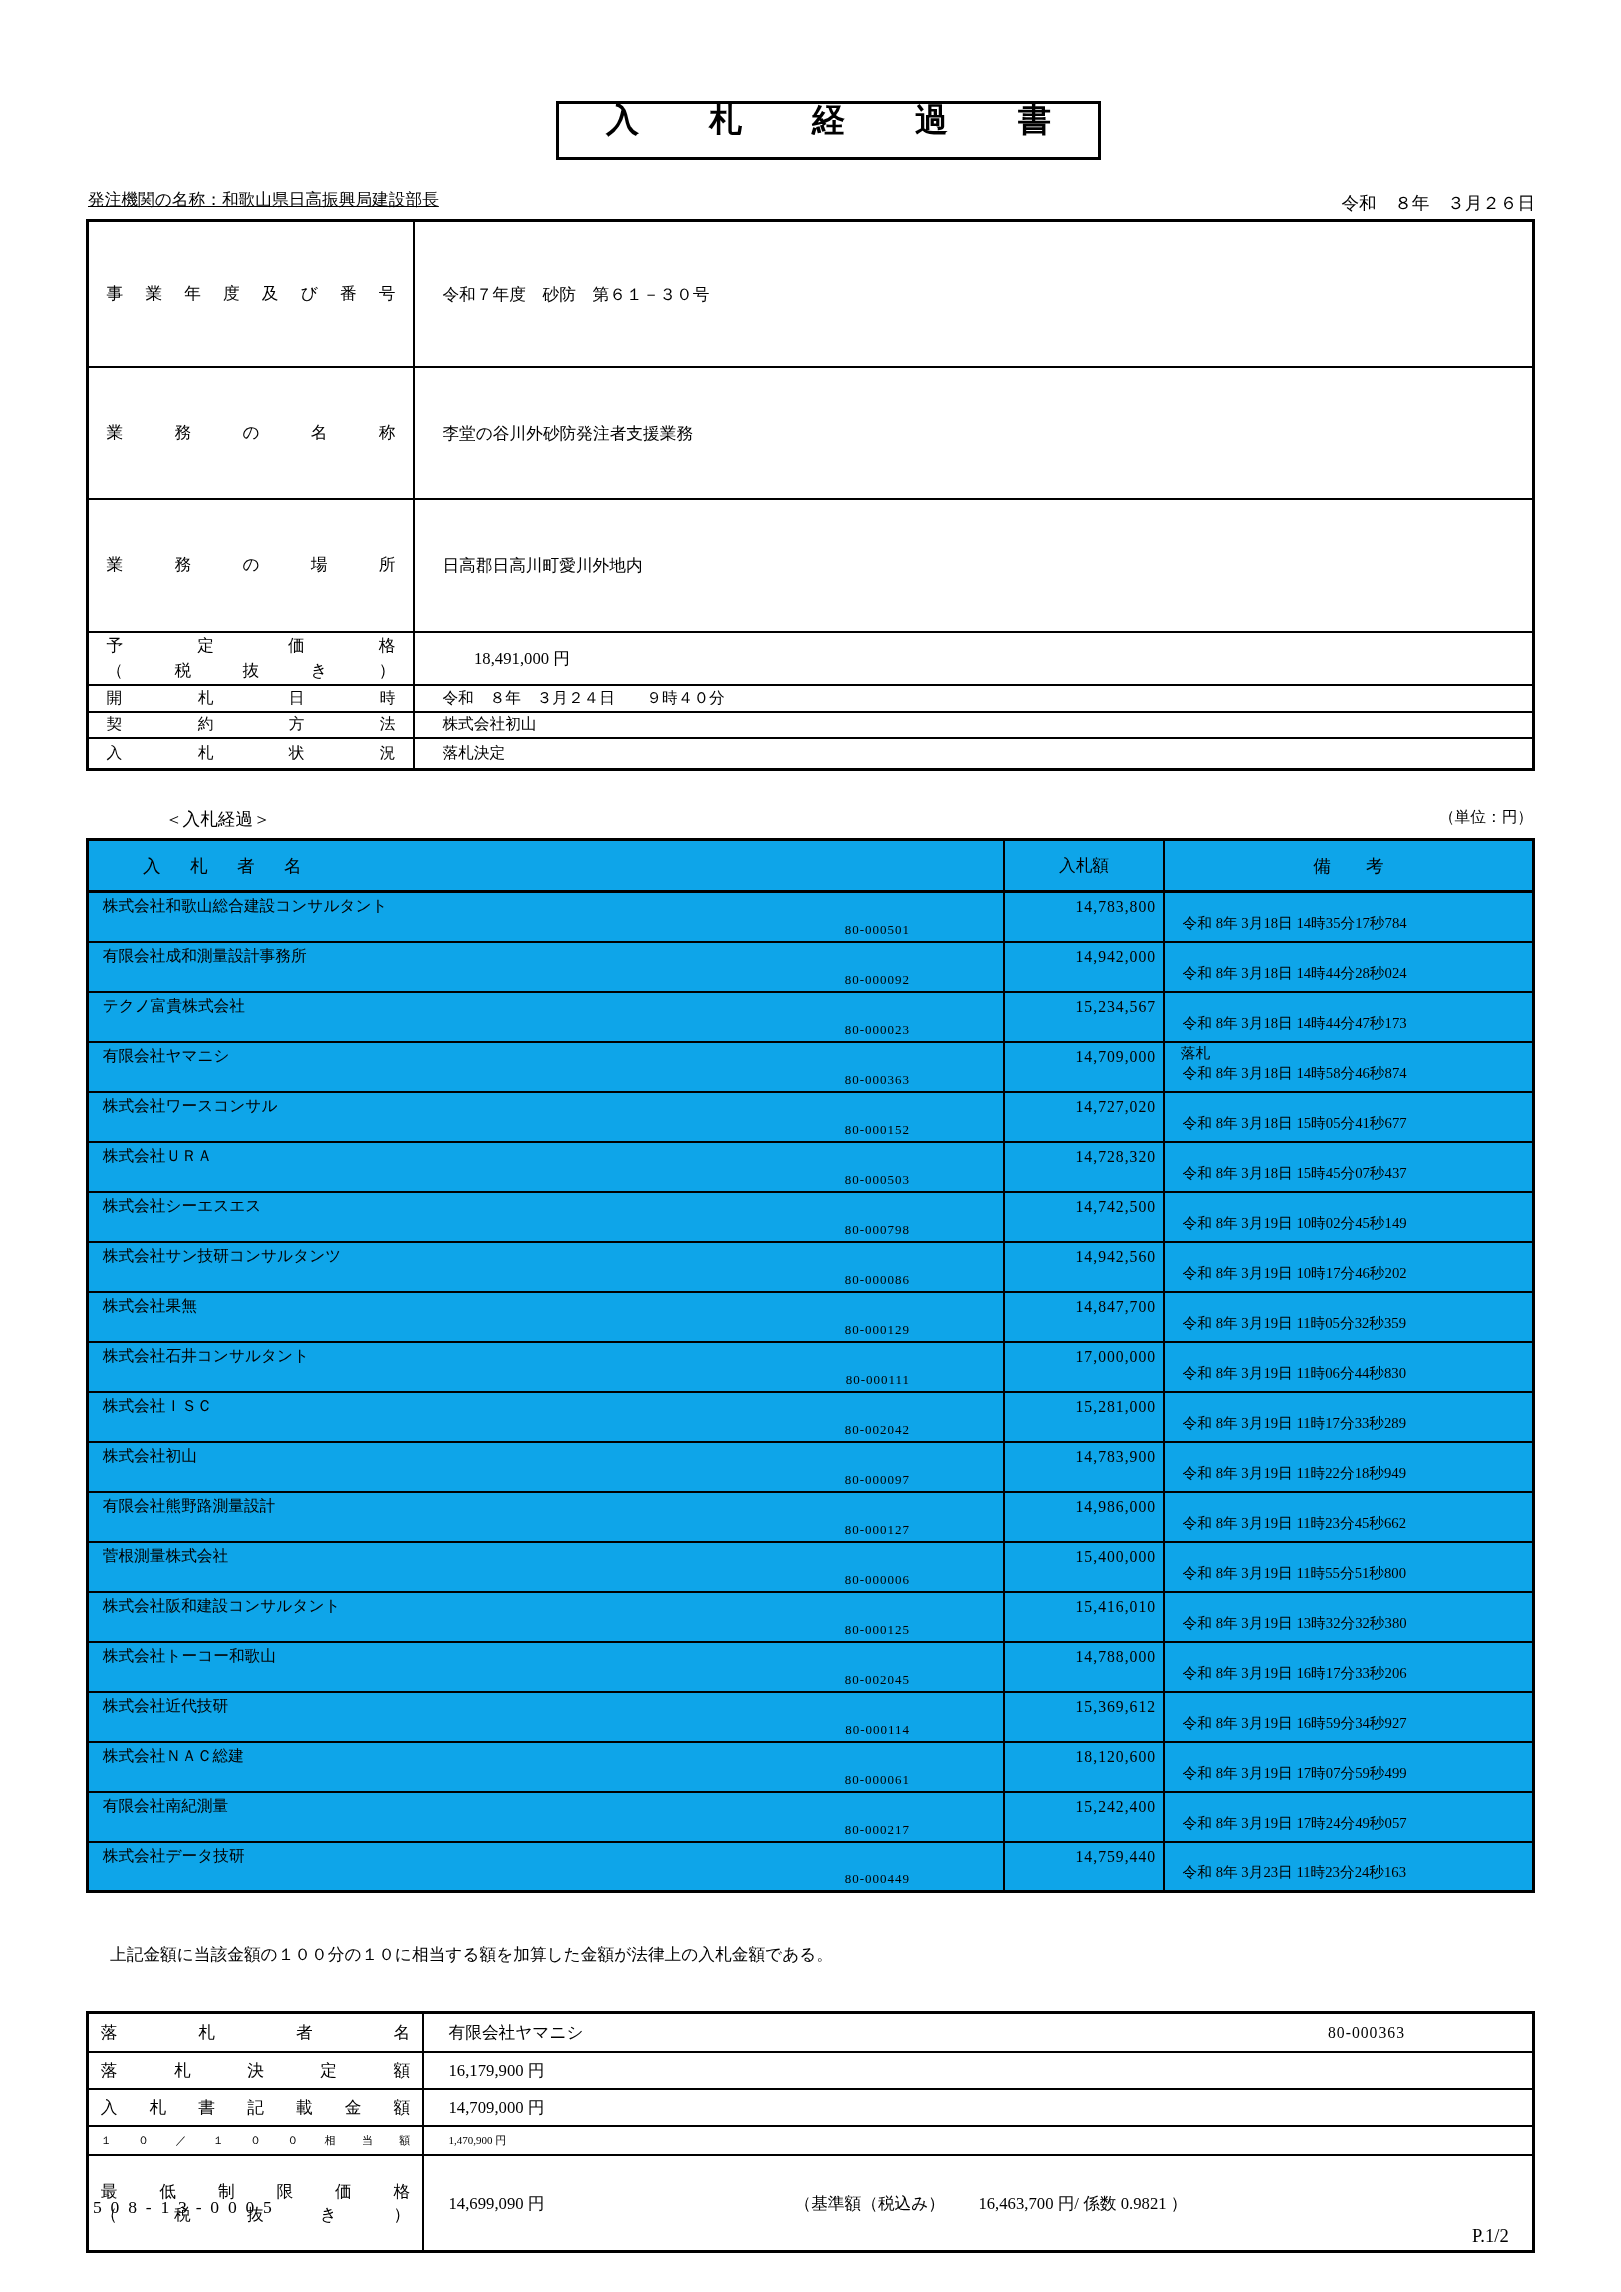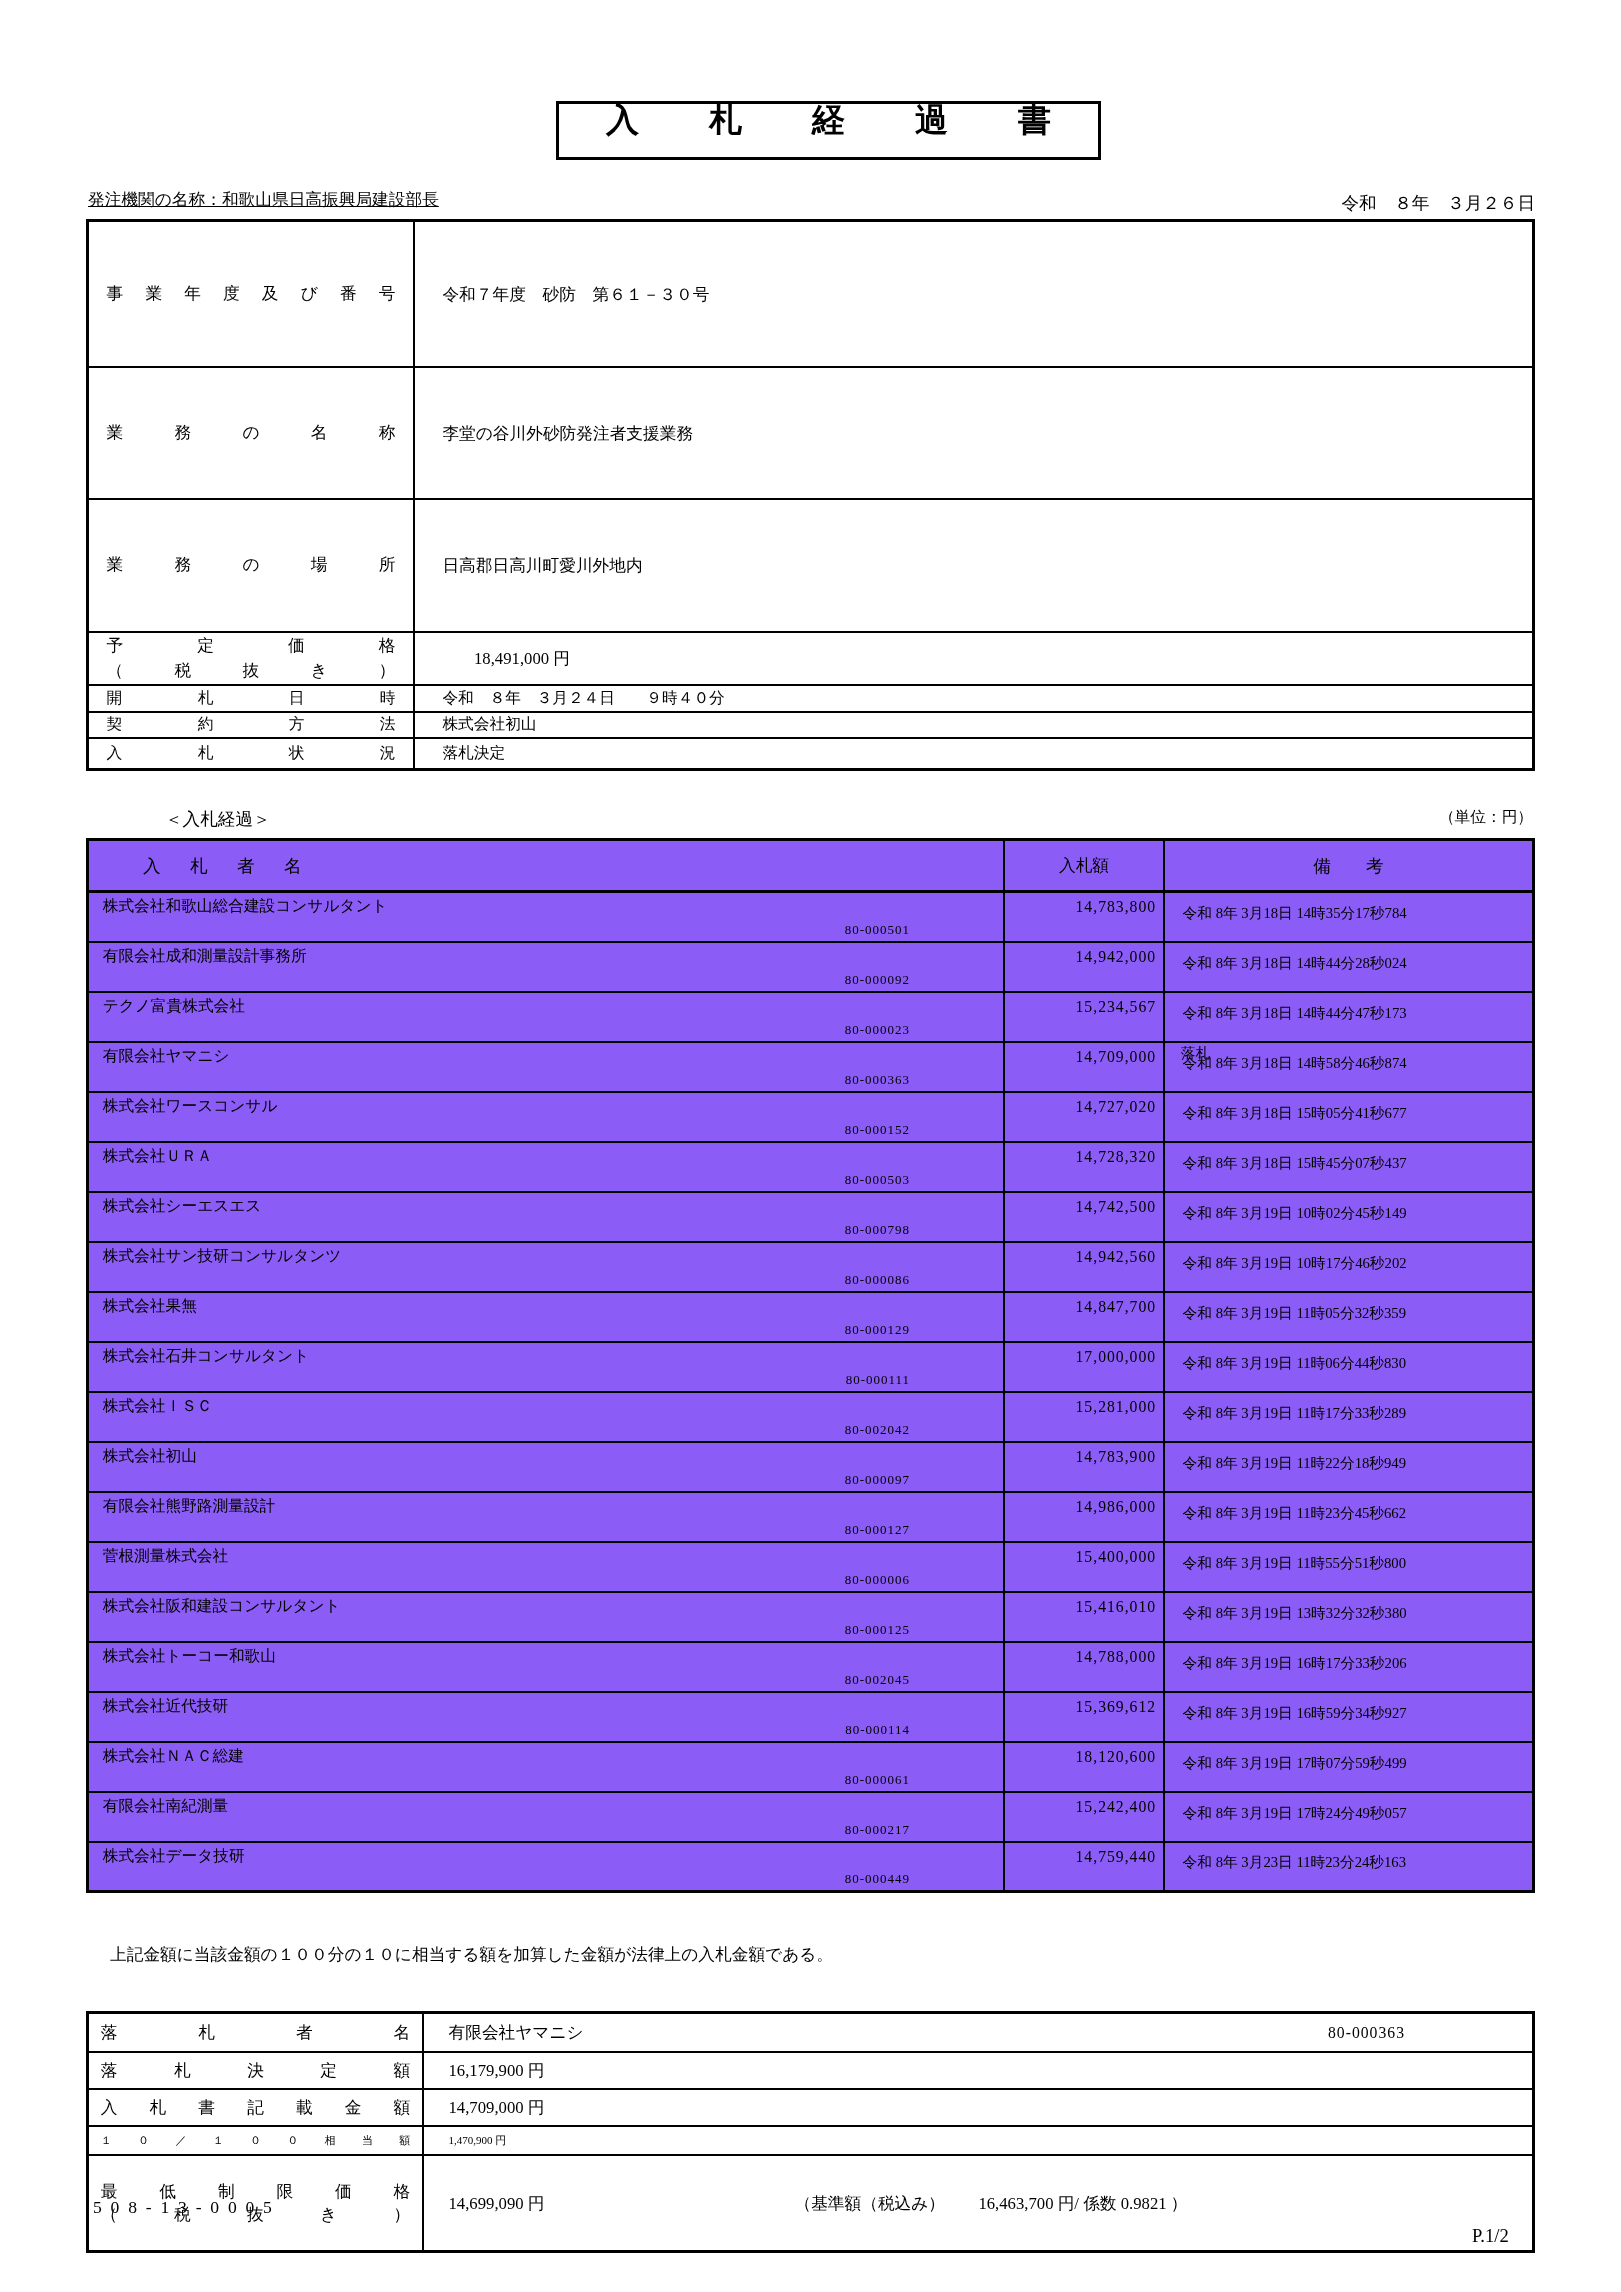--- a/index.html
+++ b/index.html
@@ -46,21 +46,21 @@
   .h1{height:146px}.h2{height:132px}.h3{height:133px}.h4{height:53px}
   .h5{height:26.5px}.h6{height:26px}.h7{height:29px}
   .h5 .info-label,.h6 .info-label,.h7 .info-label{font-size:15.7px}
   .h5 .info-value,.h6 .info-value,.h7 .info-value{font-size:15.7px}
   .indent60{padding-left:59px;}
   
   .bid-section-title{position:absolute;left:165px;top:807px;font-size:17.6px;}
   .unit-label{position:absolute;right:88px;top:807px;font-size:15.7px;}
   .bid-table{
     position:absolute;left:86px;top:838px;width:1449px;
-    border:3.9px solid #000;box-sizing:border-box;background:#8b5cf6;
+    border:3.9px solid #000;box-sizing:border-box;background:#0ea5e9;
   }
   .bid-header{display:flex;height:49px;border-bottom:3.9px solid #000;box-sizing:content-box;}
   .bh-bidder{
     width:916px;box-sizing:border-box;border-right:2.9px solid #000;
     display:flex;align-items:center;padding-left:54px;font-size:17.6px;letter-spacing:5.9px;
   }
   .bh-amount{
     width:160px;box-sizing:border-box;border-right:2.9px solid #000;
     display:flex;align-items:center;justify-content:center;font-size:16.7px;
   }
@@ -71,21 +71,21 @@
     width:916px;box-sizing:border-box;border-right:2.9px solid #000;position:relative;
   }
   .bidder-name{position:absolute;top:2.9px;left:13.7px;font-size:15.7px;white-space:nowrap;}
   .bidder-code{position:absolute;bottom:2.9px;right:93px;font-size:13px;letter-spacing:1px;}
   .bc-amount{
     width:160px;box-sizing:border-box;border-right:2.9px solid #000;position:relative;
   }
   .bid-amount{position:absolute;top:4.9px;right:6.9px;font-size:15.7px;letter-spacing:1px;}
   .bc-remark{flex:1;position:relative;}
   .award-badge{position:absolute;top:1px;left:15.7px;font-size:14.7px;}
-  .bid-time{position:absolute;bottom:18px;left:17.6px;font-size:14.7px;white-space:nowrap;}
+  .bid-time{position:absolute;bottom:8px;left:17.6px;font-size:14.7px;white-space:nowrap;}
   
   .note-text{position:absolute;left:110px;top:1943px;font-size:16.7px;}
   
   .result-table{
     position:absolute;left:86px;top:2011px;width:1449px;
     border:3.9px solid #000;box-sizing:border-box;
   }
   .result-row{display:flex;box-sizing:border-box;border-bottom:2.9px solid #000;}
   .result-row:last-child{border-bottom:none;}
   .result-label{

